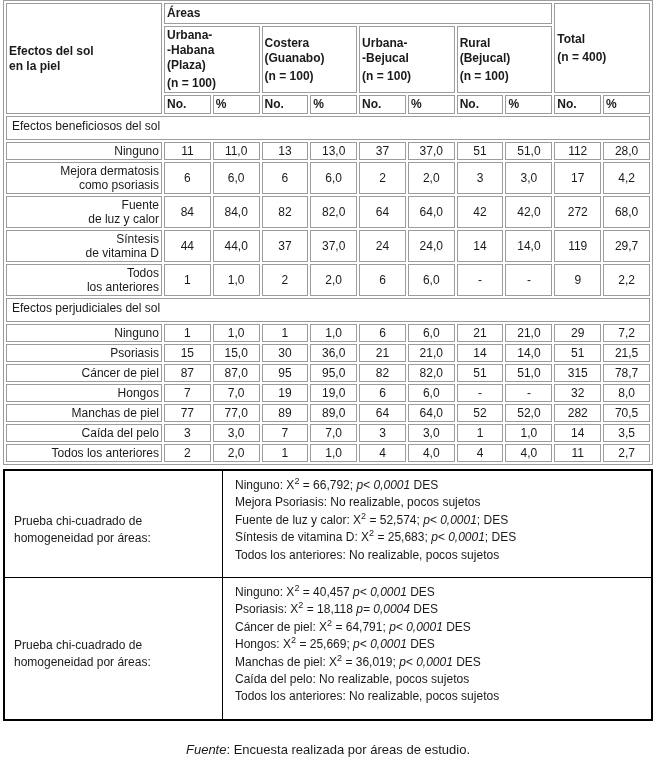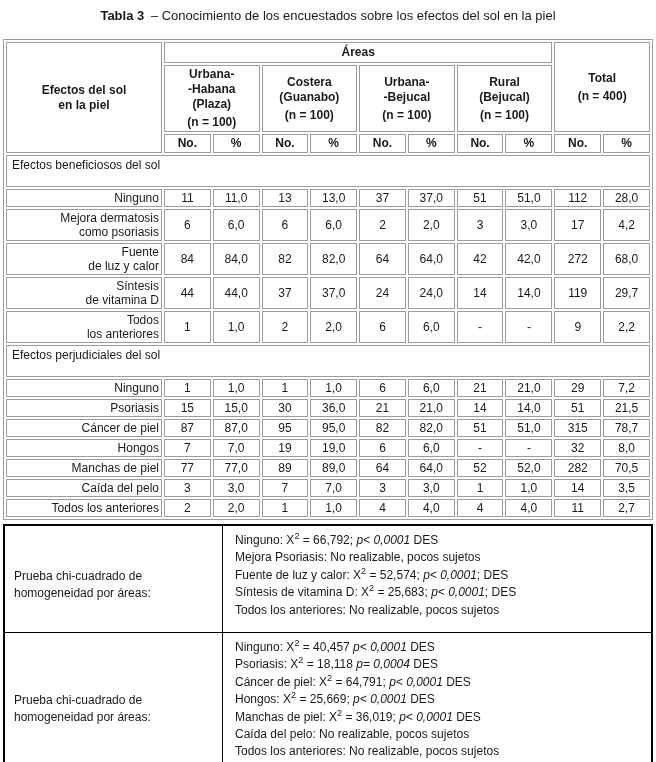--- a/index.html
+++ b/index.html
@@ -35,35 +35,35 @@
   }
   table.main th, table.main td {
     border: 1px solid #9c9c9c;
     background: #ffffff;
     font-size: 12px;
     line-height: 14px;
     padding: 1px 2px;
     vertical-align: middle;
     overflow: hidden;
   }
-  table.main th { font-weight: bold; text-align: center; line-height: 15px; }
+  table.main th { font-weight: bold; text-align: left; line-height: 15px; }
   .areas-cell { height: 17px; }
   .area-cell { height: 62px; }
   .sub-cell { height: 15px; margin-left: 18px; }
   .corner-cell { white-space: pre-line; }
   .n-label { margin-top: 3px; }
   td.row-label {
     text-align: right;
     padding: 2px 0 2px 5px;
     white-space: pre-line;
   }
   td.val { text-align: center; }
   tr.section-row td {
     text-align: left;
-    padding: 2px 0 14px 5px;
+    padding: 2px 0 6px 5px;
   }
 
   
   table.tests {
     width: 650px;
     margin: 4px auto 0 auto;
     border-collapse: collapse;
     border: 2px solid #000000;
     background: #ffffff;
   }
@@ -90,24 +90,20 @@
     line-height: 20px;
     padding-bottom: 10px;
   }
   .footer .ital { font-style: italic; }
 </style>
 </head>
 <body>
 
 <div class="page">
 
-  <div class="title">
-    <span class="bold">Tabla 3</span>
-    <span class="rest">– Conocimiento de los encuestados sobre los efectos del sol en la piel</span>
-  </div>
 
   <table class="main">
     <colgroup>
       <col style="width:150px">
       <col style="width:45px">
         <col style="width:45px">
       <col style="width:45px">
         <col style="width:45px">
       <col style="width:45px">
         <col style="width:45px">

